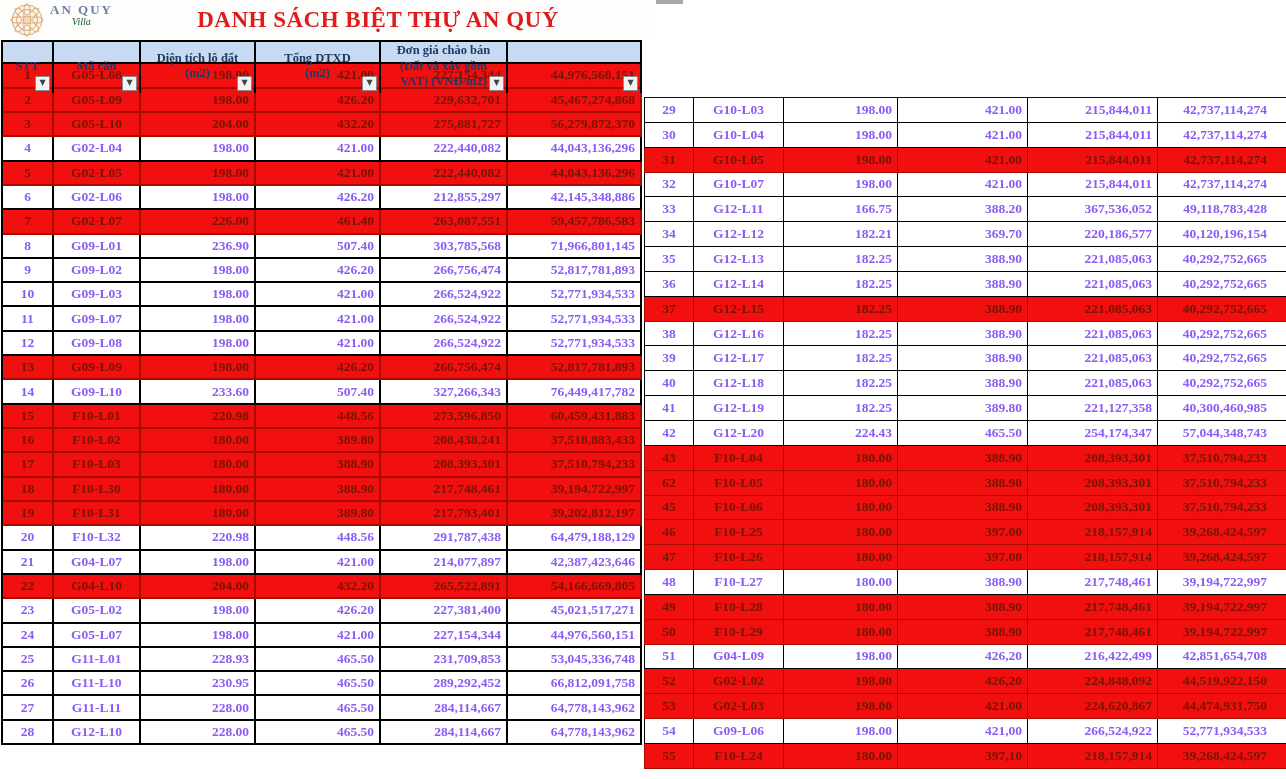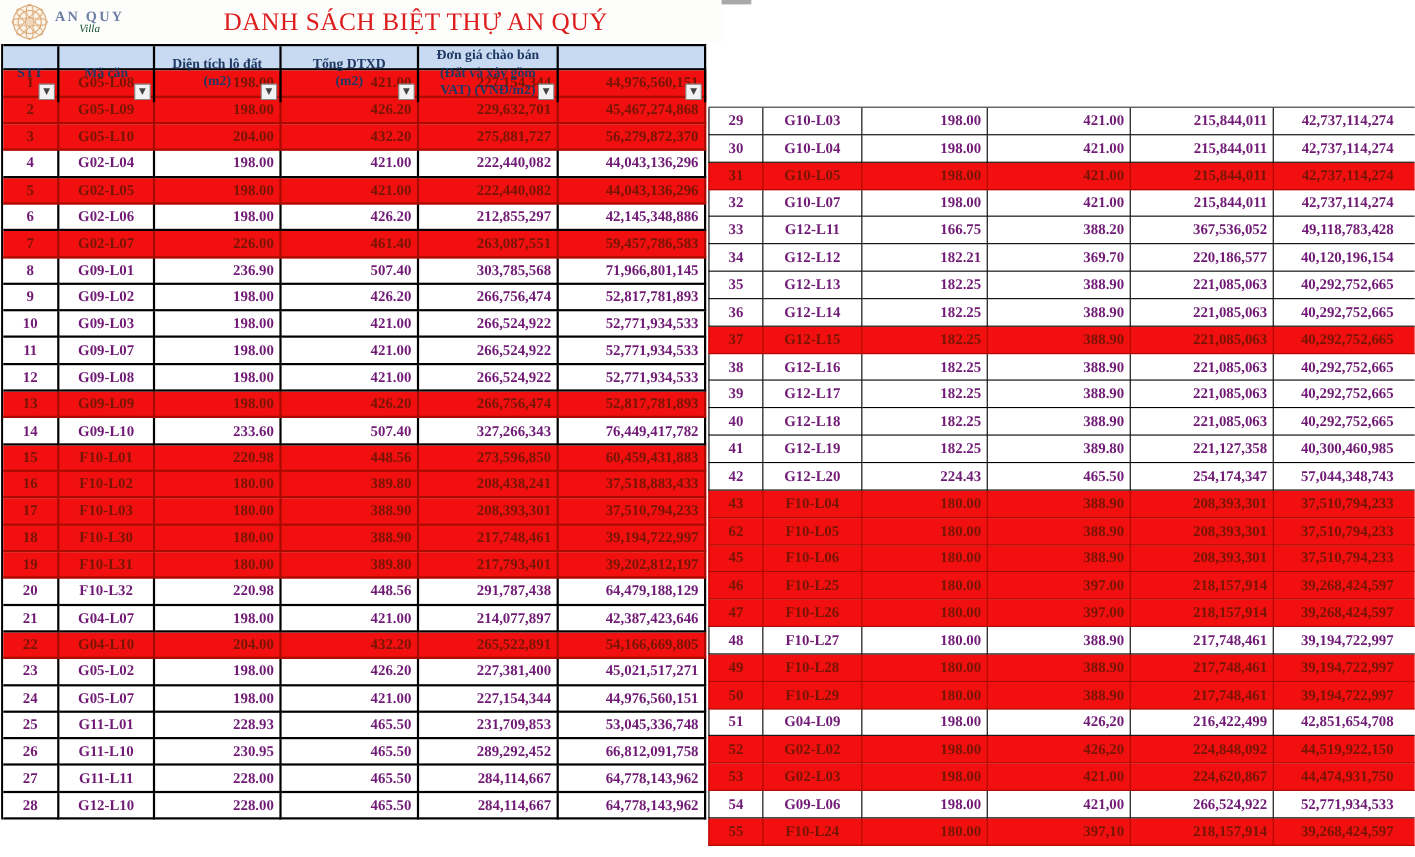--- a/index.html
+++ b/index.html
@@ -3,29 +3,29 @@
 <meta charset="utf-8">
 <style>
   html,body{margin:0;padding:0;}
   body{
     width:1286px;height:779px;overflow:hidden;position:relative;
     background:#ffffff;font-family:"Liberation Serif",serif;
   }
   .top-strip{position:absolute;left:587px;top:0;width:96px;height:4px;background:#a9a9a9;}
   
   .title-bar{position:absolute;left:0;top:0;width:656px;height:40px;background:#fdfdfb;}
-  .logo{position:absolute;left:10px;top:3px;display:flex;align-items:center;gap:6px;}
+  .logo{position:absolute;left:10px;top:3px;display:flex;align-items:flex-start;gap:6px;}
   .logo svg{display:block;}
   .logo-text{line-height:1;color:#5d739e;}
   .logo-line1{font-size:13px;font-weight:bold;letter-spacing:2px;color:#6d7fa3;}
   .logo-line2{font-size:10px;font-weight:normal;font-style:italic;color:#14532d;text-align:center;margin-top:1px;}
   .page-title{
     position:absolute;left:120px;right:20px;top:0;height:40px;margin:0;
     display:flex;align-items:center;justify-content:center;
-    color:#dd1d1d;font-size:23px;font-weight:normal;letter-spacing:.5px;white-space:nowrap;
+    color:#dd1d1d;font-size:23px;font-weight:bold;letter-spacing:.5px;white-space:nowrap;
   }
   
   .tbl{position:absolute;box-sizing:border-box;}
   .row{display:grid;box-sizing:border-box;}
   .cell{
     box-sizing:border-box;overflow:hidden;white-space:nowrap;
     display:flex;align-items:center;font-weight:bold;
   }
   .c-center{justify-content:center;}
   .c-right{justify-content:flex-end;padding-right:5px;}
@@ -50,21 +50,21 @@
   }
   #left-table .row{grid-template-columns:51px 87px 115px 125px 127px 134px;height:24.32px;}
   #left-table .cell{border-right:2px solid var(--bc);border-bottom:2px solid var(--bc);font-size:13.5px;}
   
   #right-table{left:644px;top:97px;width:642px;border-top:1px solid #111;}
   #right-table .row{grid-template-columns:50px 90px 114px 130px 130px 128px;height:24.85px;}
   #right-table .cell{border-right:1px solid var(--bc);border-bottom:1px solid var(--bc);font-size:13.5px;}
   #right-table .cell:first-child{border-left:1px solid var(--bc);}
   #right-table .cell:last-child{border-right:none;padding-right:19px;}
   
-  .row-normal{--bc:#000000;background:#ffffff;color:#701a75;}
+  .row-normal{--bc:#000000;background:#ffffff;color:#8b5cf6;}
   .row-sold{--bc:#a80b00;background:#f20f0f;color:#761503;}
 </style>
 </head>
 <body>
 
 <div class="top-strip"></div>
 
 <div class="title-bar">
   <div class="logo">
     <svg width="34" height="34" viewBox="0 0 34 34">

